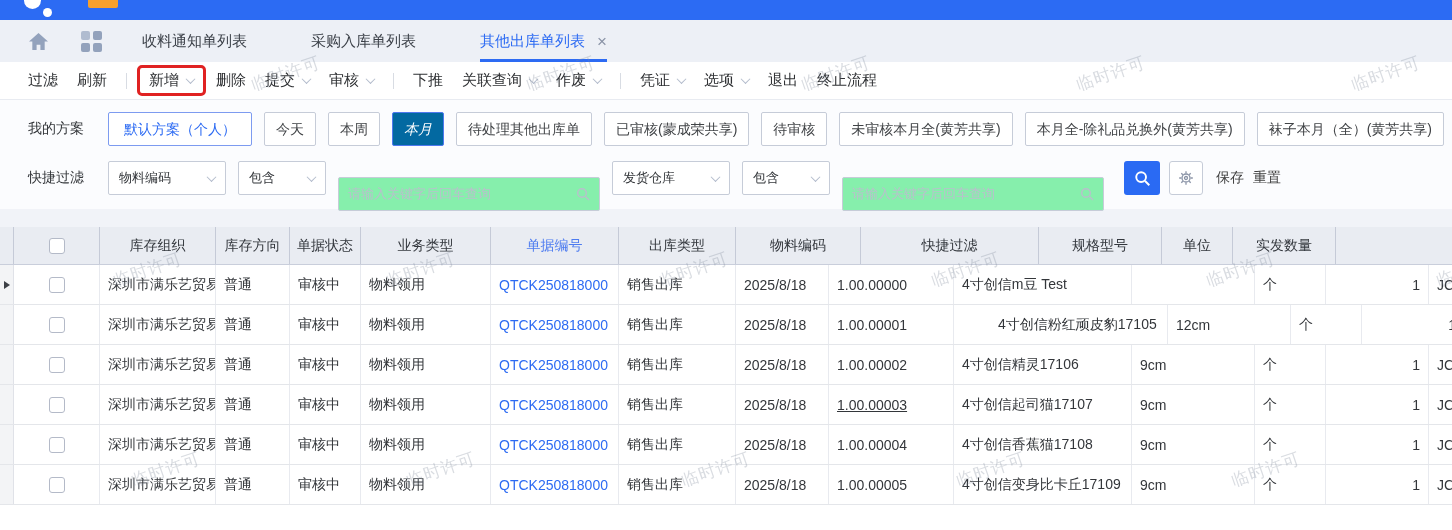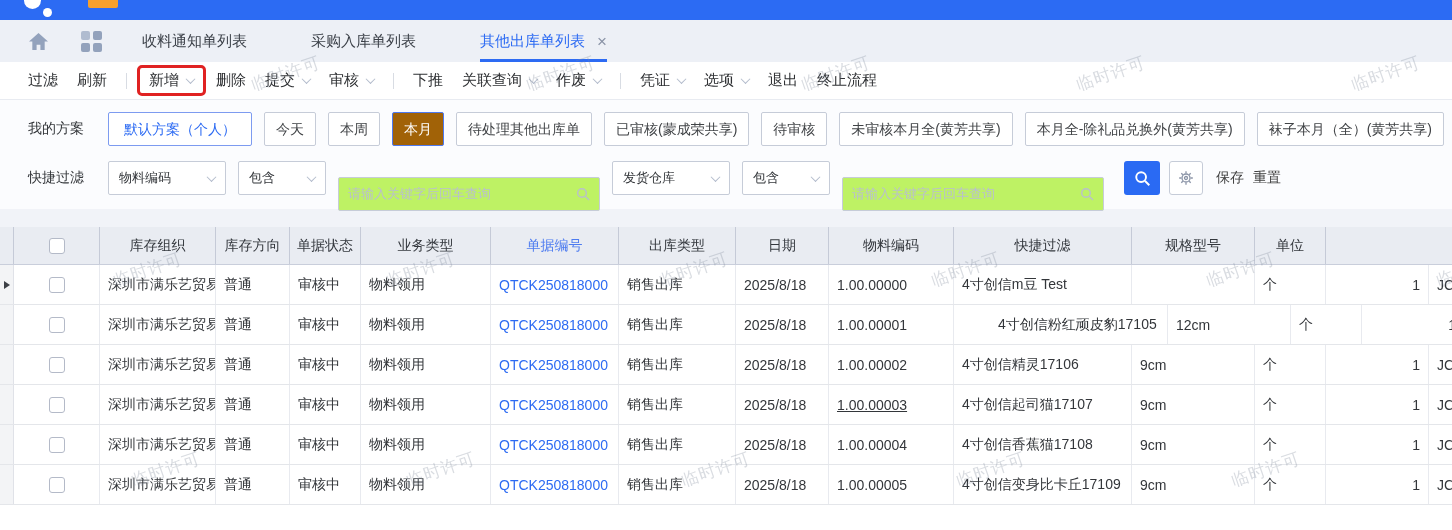--- a/index.html
+++ b/index.html
@@ -32,26 +32,26 @@
   .chev { width:7px; height:7px; border-right:1.6px solid #b3bccc; border-bottom:1.6px solid #b3bccc; transform:rotate(45deg) translate(-1px,-1px); display:inline-block; margin-left:8px; }
 
   
   .filterpanel { background:#fbfcfe; padding:12px 0 14px; }
   .frow { display:flex; align-items:center; padding-left:28px; }
   .schemerow { margin-bottom:15px; height:34px; }
   .flabel { width:80px; flex:none; font-size:14px; color:#33363a; }
   .schemes { display:flex; gap:12px; flex:1; overflow:hidden; white-space:nowrap; }
   .scheme { flex:none; height:34px; line-height:32px; padding:0 11px; border:1px solid #c6ccd8; border-radius:2px; background:#fff; font-size:14px; color:#404346; cursor:default; }
   .scheme.outline-primary { border-color:#7d9bf0; color:#2d6bf3; width:144px; text-align:center; }
-  .scheme.active { background:#a16207; border-color:#4e79ef; color:#fff; }
+  .scheme.active { background:#0369a1; border-color:#4e79ef; color:#fff;font-style:italic; }
 
   .quickrow { height:34px; }
   .select { width:118px; height:34px; border:1px solid #c6ccd8; border-radius:2px; background:#fff; display:flex; align-items:center; justify-content:space-between; padding:0 10px; font-size:13px; color:#33363a; margin-right:12px; flex:none; }
   .select.op { width:88px; }
-  .inputwrap { width:262px; height:34px; border:1px solid #c6ccd8; border-radius:2px; background:#bef264; display:flex; align-items:center; padding:6px 9px; margin-right:12px; flex:none;margin-top:31px; }
+  .inputwrap { width:262px; height:34px; border:1px solid #c6ccd8; border-radius:2px; background:#86efac; display:flex; align-items:center; padding:6px 9px; margin-right:12px; flex:none;margin-top:31px; }
   .inputwrap input { border:none; outline:none; flex:1; font-size:13px; color:#33363a; background:transparent; min-width:0; }
   .inputwrap input::placeholder { color:#b9c0cc; }
   .searchbtn { width:36px; height:34px; background:#2a6af3; border:none; border-radius:3px; margin-left:8px; display:flex; align-items:center; justify-content:center; cursor:pointer; flex:none; }
   .gearbtn { width:34px; height:34px; background:#fff; border:1px solid #c6ccd8; border-radius:3px; margin-left:9px; display:flex; align-items:center; justify-content:center; cursor:pointer; flex:none; }
   .linkbtn { color:#404040; font-size:14px; text-decoration:none; margin-left:13px; flex:none; }
   .linkbtn.tight { margin-left:9px; }
 
   .gapband { height:18px; background:#f1f3f8; }
 
   
@@ -244,25 +244,25 @@
         <div class="th c-ind" style="width: 14px;"></div>
         <div class="th c-cb" style="width: 86px;">
           <div class="cb"></div>
         </div>
         <div class="th" style="width: 116px;">库存组织</div>
         <div class="th" style="width: 74px;">库存方向</div>
         <div class="th" style="width: 71px;">单据状态</div>
         <div class="th" style="width: 130px;">业务类型</div>
         <div class="th sorted" style="width: 128px;">单据编号</div>
         <div class="th" style="width: 117px;">出库类型</div>
-        <div class="th" style="width: 93px;">日期</div>
         <div class="th" style="width: 125px;">物料编码</div>
         <div class="th" style="width: 178px;">快捷过滤</div>
         <div class="th" style="width: 123px;">规格型号</div>
         <div class="th" style="width: 71px;">单位</div>
+        <div class="th" style="width: 103px;">实发数量</div>
         <div class="th th-last"></div>
       </div>
     <div id="tbody">
         <div class="tr">
           <div class="td c-ind" style="width: 14px;">
             <span class="arrow"></span>
           </div>
           <div class="td c-cb" style="width: 86px;">
             <div class="cb"></div>
           </div>

